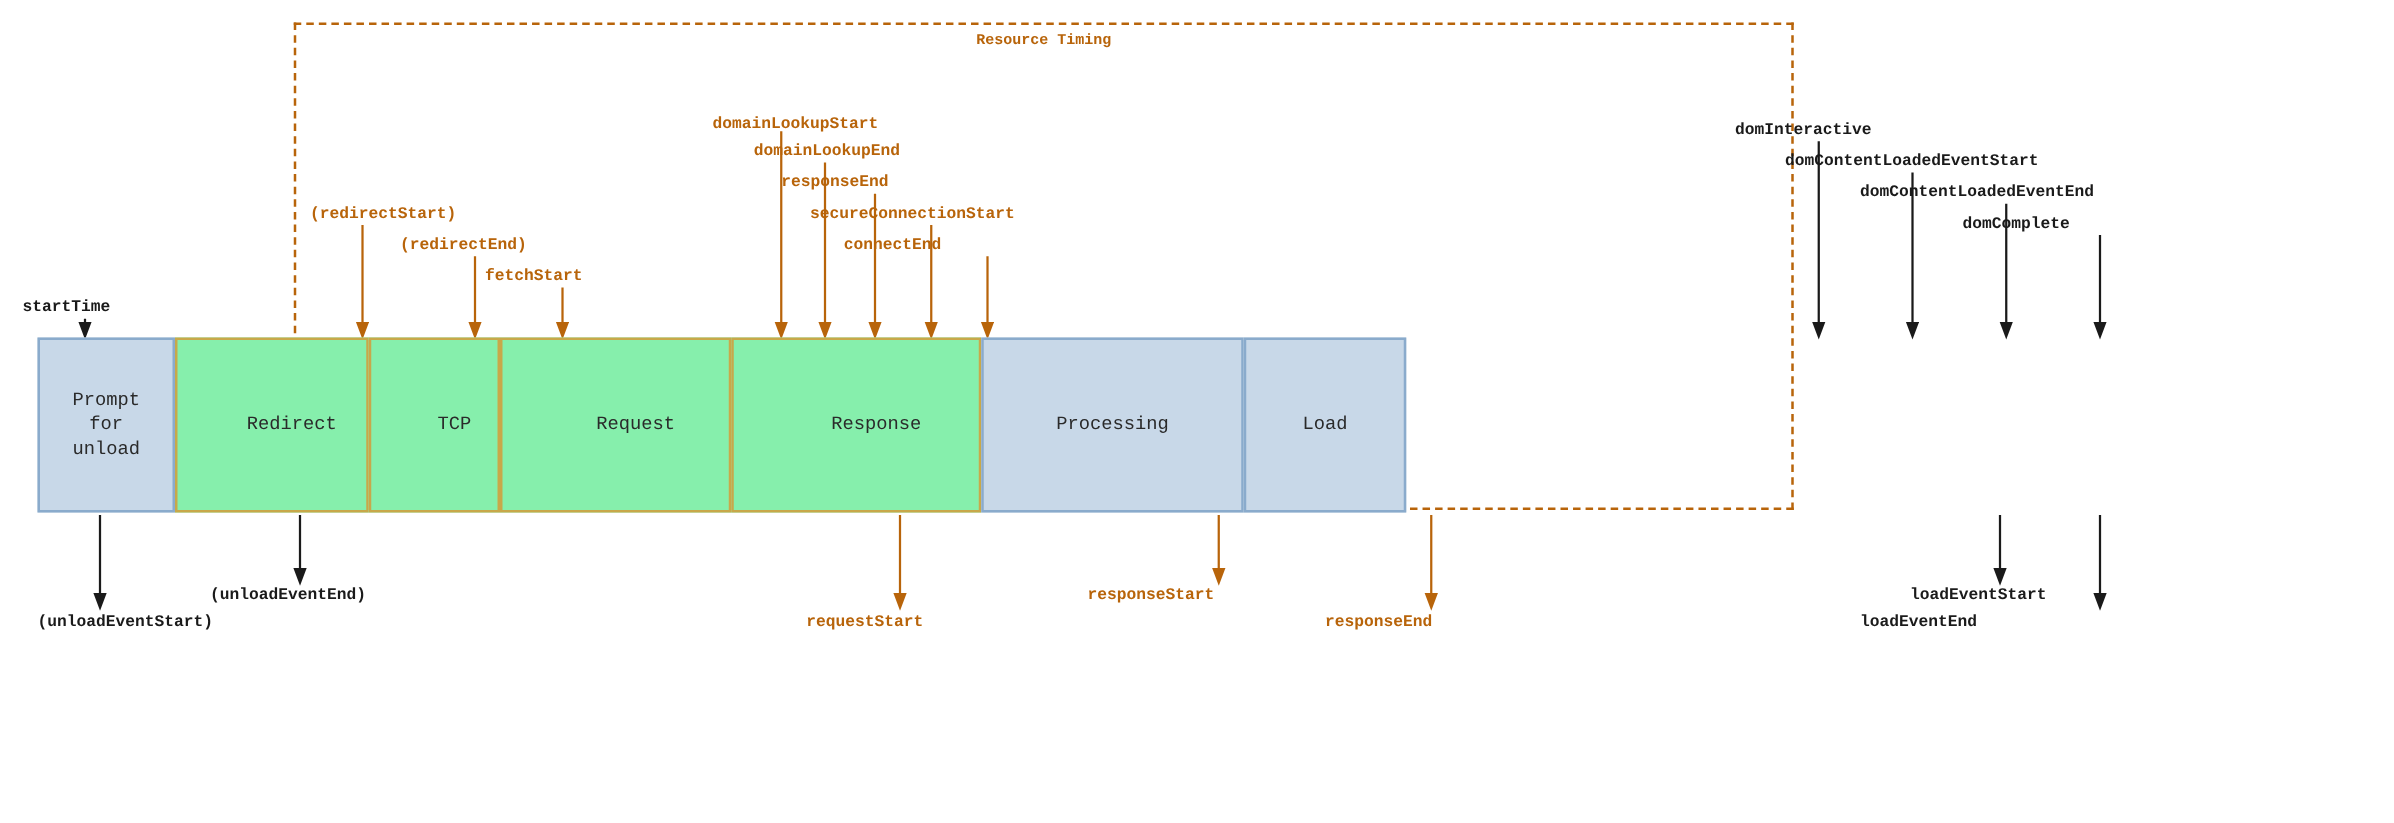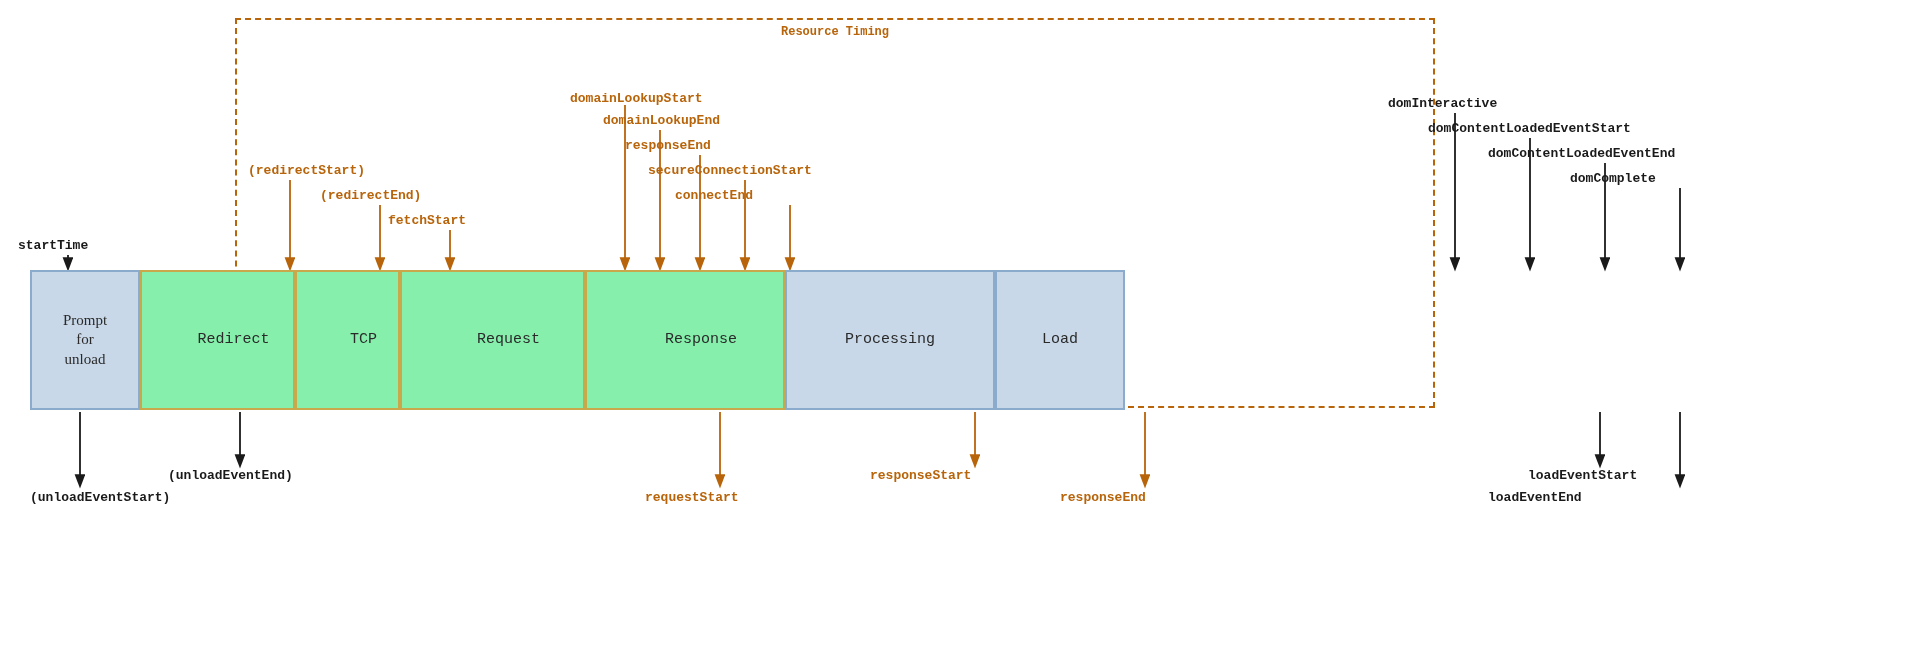--- a/index.html
+++ b/index.html
@@ -177,21 +177,21 @@
     <line x1="1145" y1="412" x2="1145" y2="485" class="arrow-orange"></line>
 
     <line x1="1600" y1="412" x2="1600" y2="465" class="arrow-black"></line>
 
     <line x1="1680" y1="412" x2="1680" y2="485" class="arrow-black"></line>
 
   </svg>
 
   <div class="boxes-row">
 
-    <div class="box box-blue" style="width:110px;font-family:Liberation Serif, serif;">
+    <div class="box box-blue" style="width:110px;">
       <span>Prompt<br>for<br>unload</span>
     </div>
 
     <div class="box box-yellow" style="width:155px;">
       <span>Redirect</span>
     </div>
 
 
 
     <div class="box box-yellow" style="width:105px;">

